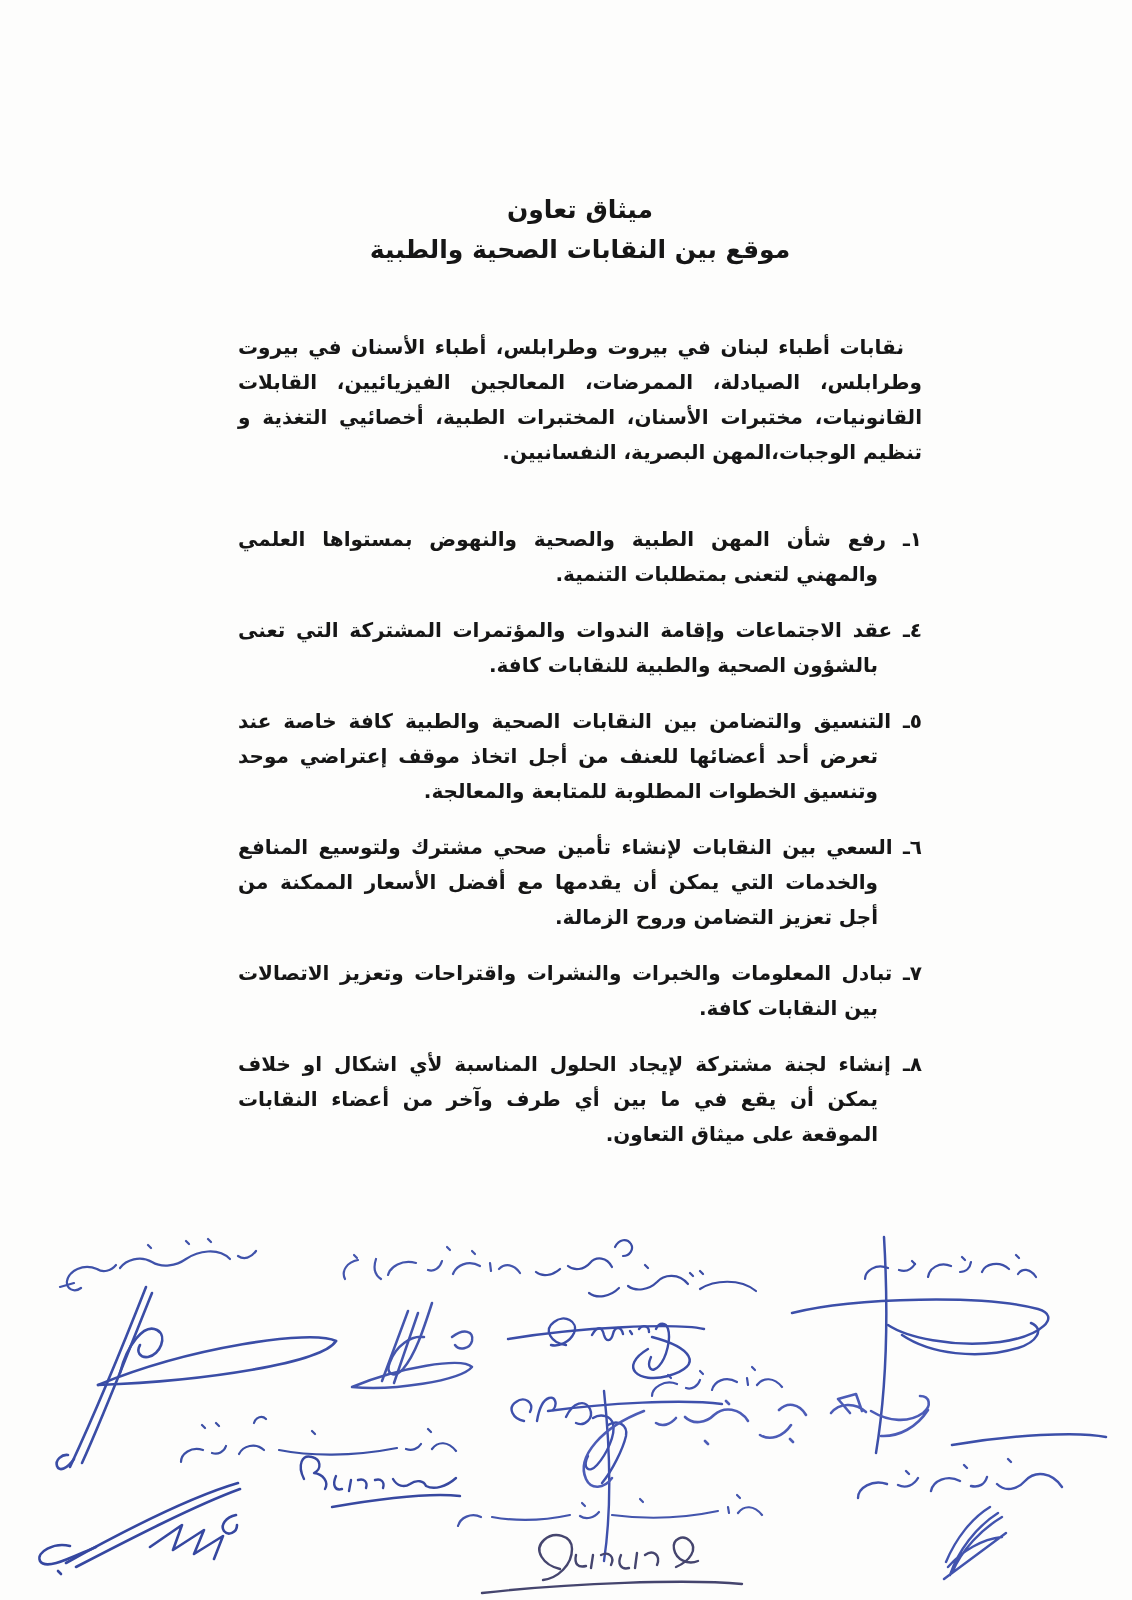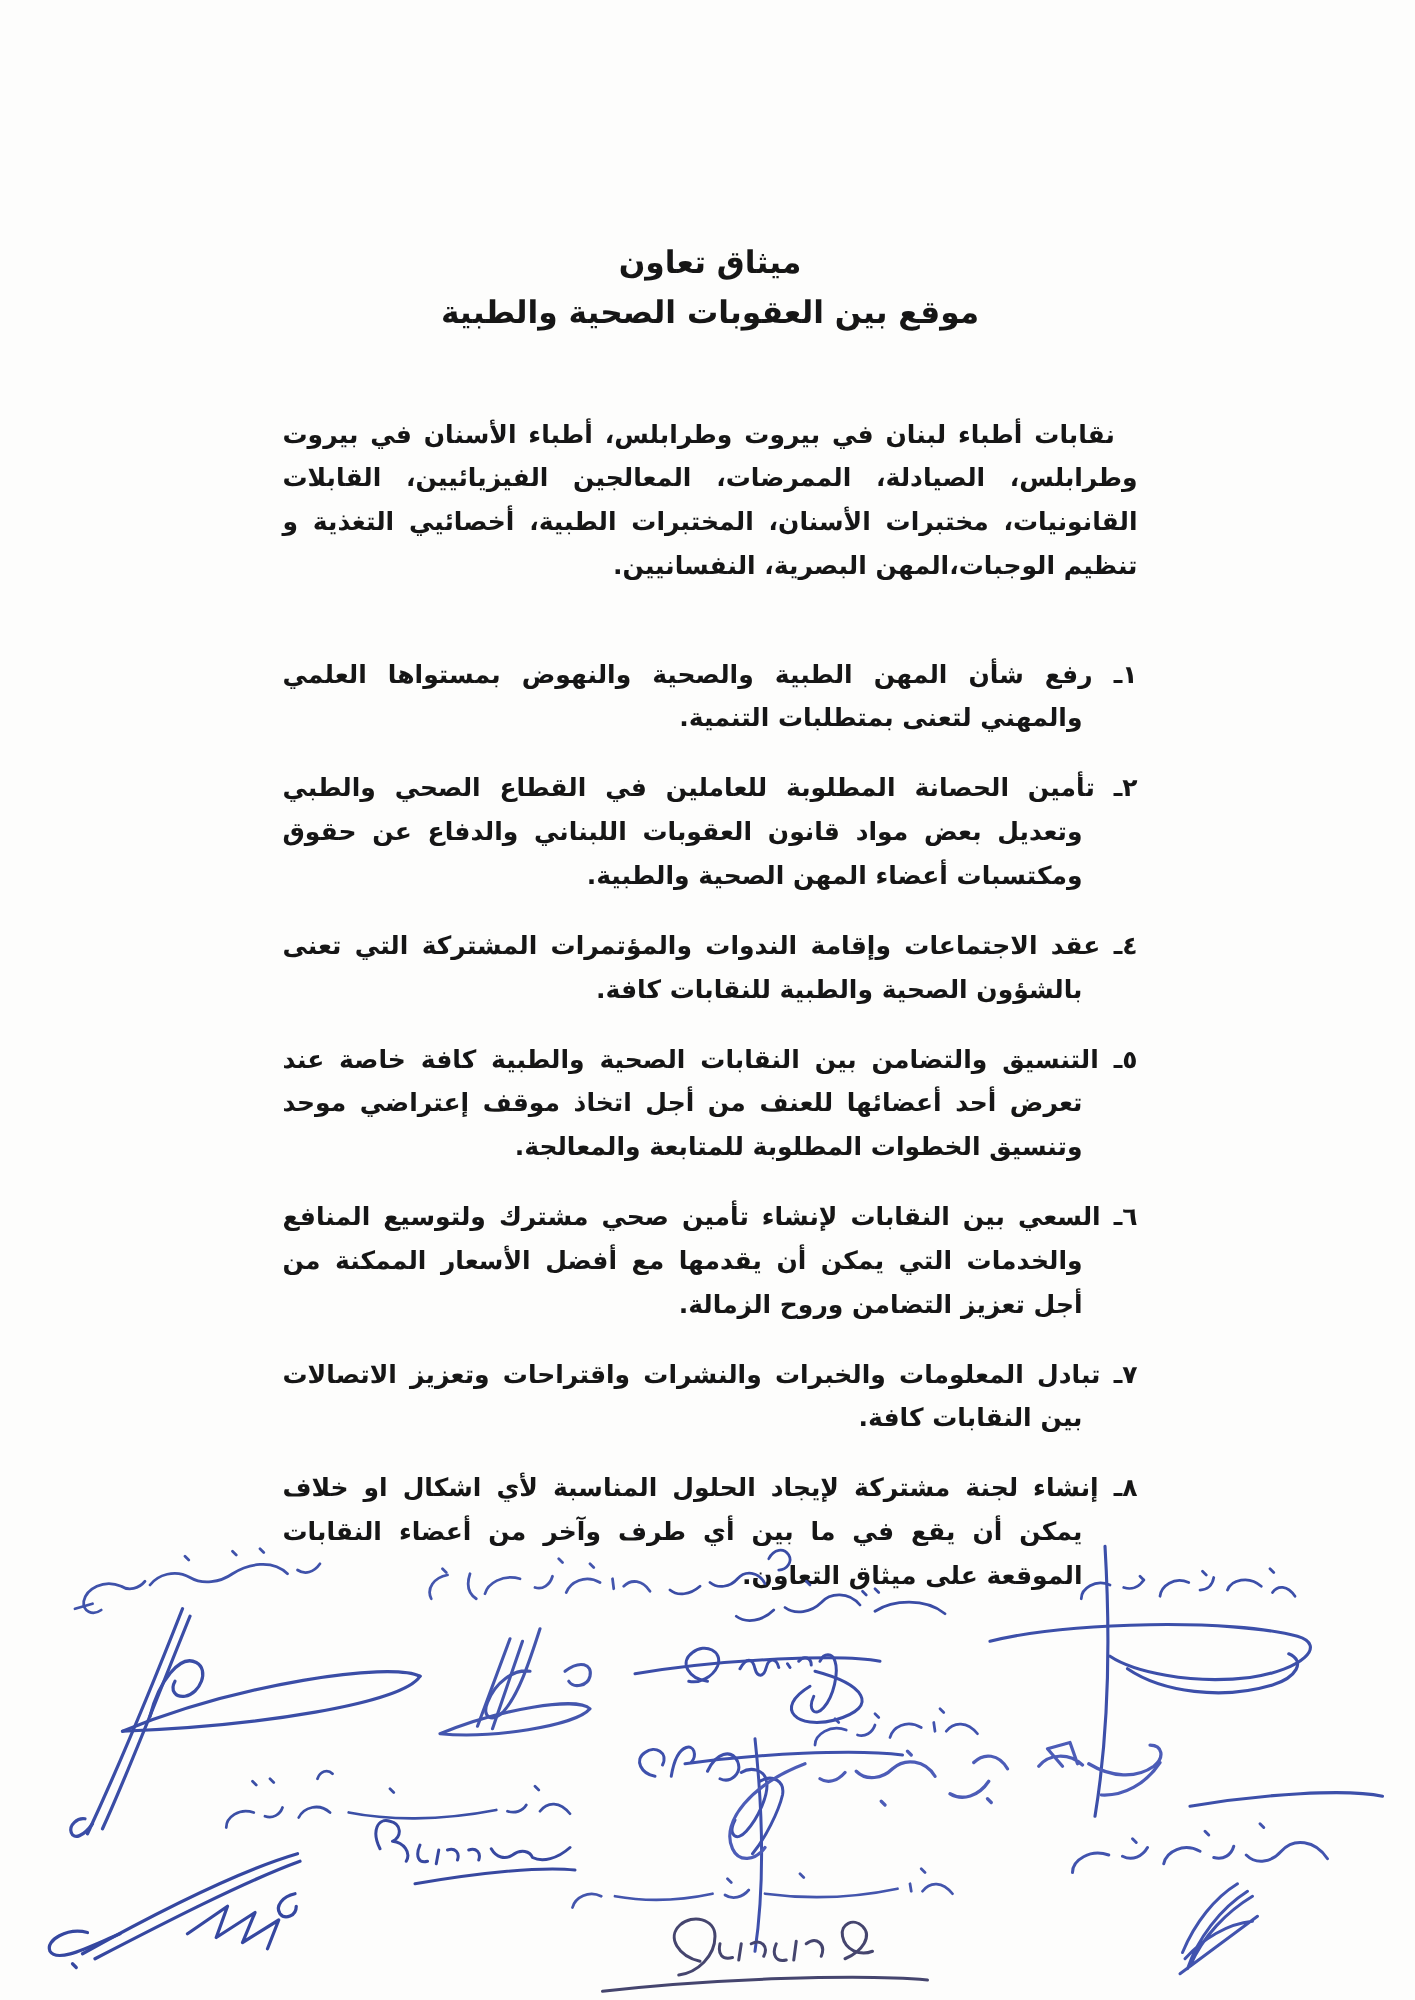--- a/index.html
+++ b/index.html
@@ -8,21 +8,21 @@
     width:1132px;height:1600px;
     margin:0 auto;
     background:#fdfdfc;
     overflow:hidden;
     font-family:"DejaVu Sans", sans-serif;
     color:#161616;
     direction:rtl;
   }
   .content{
     position:absolute;
-    top:190px;right:222px;width:684px;
+    top:190px;right:210px;width:684px;
   }
   .title{
     text-align:center;
     font-size:25px;font-weight:700;
     line-height:40px;
     margin:0 0 60px 0;
   }
   .title .t-line{display:block;}
   .intro{
     font-size:20px;font-weight:700;
@@ -46,27 +46,26 @@
   .signatures path{fill:none;stroke-linecap:round;stroke-linejoin:round;}
 </style>
 </head>
 <body>
 
 <div class="page">
 
   <div class="content">
     <h1 class="title">
       <span class="t-line">ميثاق تعاون</span>
-      <span class="t-line">موقع بين العقوبات الصحية والطبية</span>
+      <span class="t-line">موقع بين النقابات الصحية والطبية</span>
     </h1>
 
     <p class="intro">نقابات أطباء لبنان في بيروت وطرابلس، أطباء الأسنان في بيروت وطرابلس، الصيادلة، الممرضات، المعالجين الفيزيائيين، القابلات القانونيات، مختبرات الأسنان، المختبرات الطبية، أخصائيي التغذية و تنظيم الوجبات،المهن البصرية، النفسانيين.</p>
 
     <p class="item">١ـ رفع شأن المهن الطبية والصحية والنهوض بمستواها العلمي والمهني لتعنى بمتطلبات التنمية.</p>
-    <p class="item">٢ـ تأمين الحصانة المطلوبة للعاملين في القطاع الصحي والطبي وتعديل بعض مواد قانون العقوبات اللبناني والدفاع عن حقوق ومكتسبات أعضاء المهن الصحية والطبية.</p>
     <p class="item">٤ـ عقد الاجتماعات وإقامة الندوات والمؤتمرات المشتركة التي تعنى بالشؤون الصحية والطبية للنقابات كافة.</p>
     <p class="item">٥ـ التنسيق والتضامن بين النقابات الصحية والطبية كافة خاصة عند تعرض أحد أعضائها للعنف من أجل اتخاذ موقف إعتراضي موحد وتنسيق الخطوات المطلوبة للمتابعة والمعالجة.</p>
     <p class="item">٦ـ السعي بين النقابات لإنشاء تأمين صحي مشترك ولتوسيع المنافع والخدمات التي يمكن أن يقدمها مع أفضل الأسعار الممكنة من أجل تعزيز التضامن وروح الزمالة.</p>
     <p class="item">٧ـ تبادل المعلومات والخبرات والنشرات واقتراحات وتعزيز الاتصالات بين النقابات كافة.</p>
     <p class="item">٨ـ إنشاء لجنة مشتركة لإيجاد الحلول المناسبة لأي اشكال او خلاف يمكن أن يقع في ما بين أي طرف وآخر من أعضاء النقابات الموقعة على ميثاق التعاون.</p>
   </div>
 
   <div class="signatures">
     <svg viewBox="0 0 1132 385" xmlns="http://www.w3.org/2000/svg">
 

